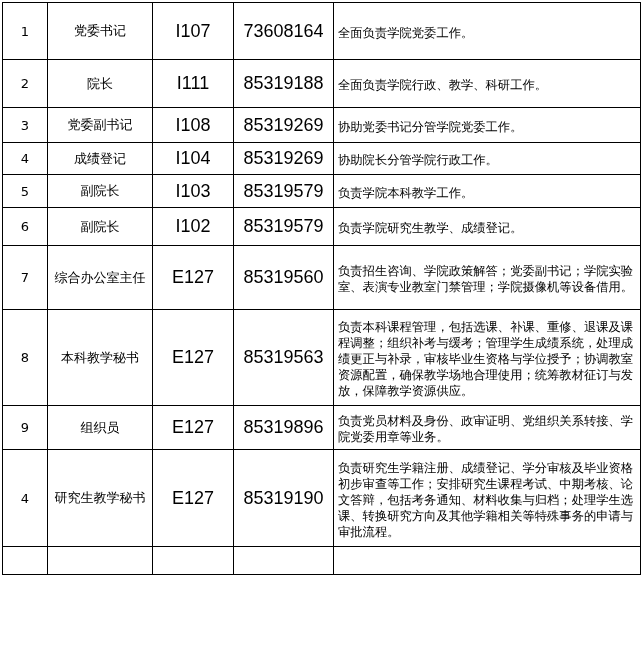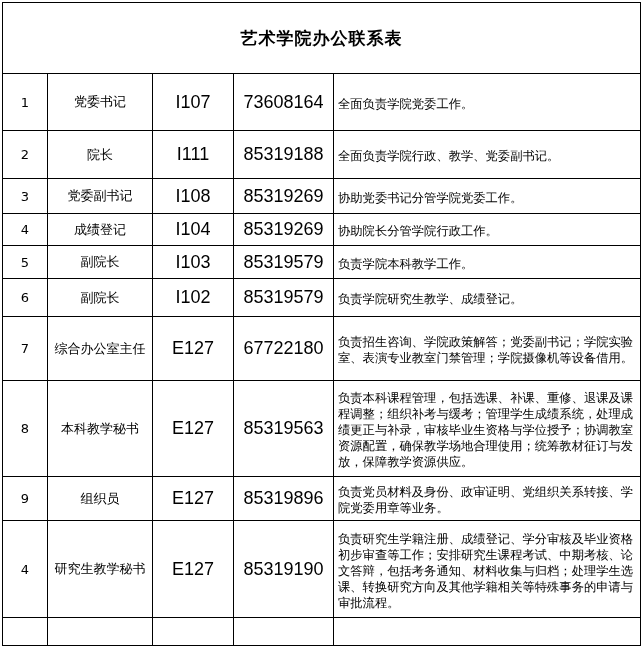--- a/index.html
+++ b/index.html
@@ -85,38 +85,35 @@
 <div class="page">
   <table>
     <colgroup>
       <col class="c-no">
       <col class="c-position">
       <col class="c-room">
       <col class="c-phone">
       <col class="c-duty">
     </colgroup>
     <thead>
-      <tr class="title-row">
-        <td colspan="5">艺术学院办公联系表</td>
-      </tr>
     </thead>
     <tbody>
         <tr>
           <td class="col-no">1</td>
           <td class="col-position">党委书记</td>
           <td class="col-room">I107</td>
           <td class="col-phone">73608164</td>
           <td class="col-duty">全面负责学院党委工作。</td>
         </tr>
         <tr>
           <td class="col-no">2</td>
           <td class="col-position">院长</td>
           <td class="col-room">I111</td>
           <td class="col-phone">85319188</td>
-          <td class="col-duty">全面负责学院行政、教学、党委副书记。</td>
+          <td class="col-duty">全面负责学院行政、教学、科研工作。</td>
         </tr>
         <tr>
           <td class="col-no">3</td>
           <td class="col-position">党委副书记</td>
           <td class="col-room">I108</td>
           <td class="col-phone">85319269</td>
           <td class="col-duty">协助党委书记分管学院党委工作。</td>
         </tr>
         <tr>
           <td class="col-no">4</td>
@@ -136,21 +133,21 @@
           <td class="col-no">6</td>
           <td class="col-position">副院长</td>
           <td class="col-room">I102</td>
           <td class="col-phone">85319579</td>
           <td class="col-duty">负责学院研究生教学、成绩登记。</td>
         </tr>
         <tr>
           <td class="col-no">7</td>
           <td class="col-position">综合办公室主任</td>
           <td class="col-room">E127</td>
-          <td class="col-phone">67722180</td>
+          <td class="col-phone">85319560</td>
           <td class="col-duty">负责招生咨询、学院政策解答；党委副书记；学院实验室、表演专业教室门禁管理；学院摄像机等设备借用。</td>
         </tr>
         <tr>
           <td class="col-no">8</td>
           <td class="col-position">本科教学秘书</td>
           <td class="col-room">E127</td>
           <td class="col-phone">85319563</td>
           <td class="col-duty">负责本科课程管理，包括选课、补课、重修、退课及课程调整；组织补考与缓考；管理学生成绩系统，处理成绩更正与补录，审核毕业生资格与学位授予；协调教室资源配置，确保教学场地合理使用；统筹教材征订与发放，保障教学资源供应。</td>
         </tr>
         <tr>

